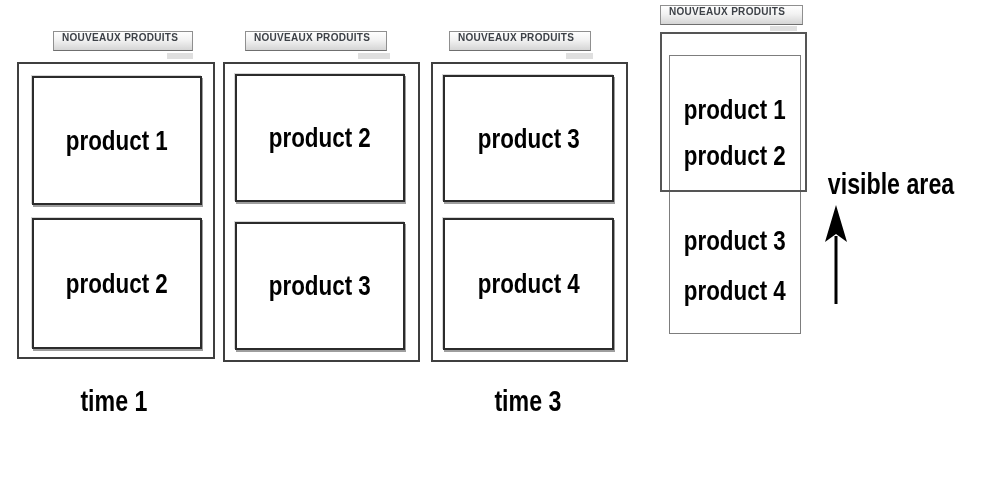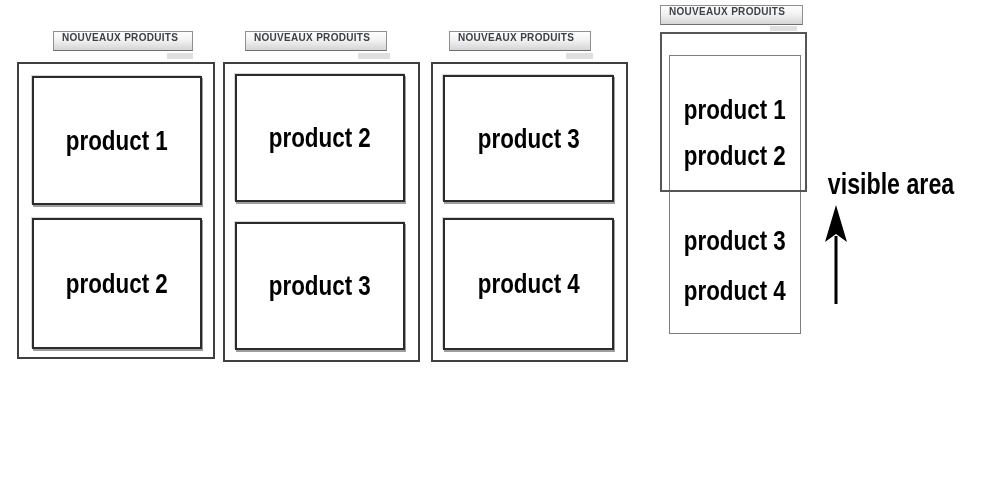--- a/index.html
+++ b/index.html
@@ -83,20 +83,23 @@
   </div>
   <div class="tab-shadow" style="left:167px;top:53px;width:26px;height:6px;"></div>
   <div class="panel-box" style="left:17px;top:62px;width:198px;height:297px;">
     <div class="tile" style="left:13px;top:12px;width:170px;height:129px;">
       <span class="cond tile-label">product 1</span>
     </div>
     <div class="tile" style="left:13px;top:154px;width:170px;height:131px;">
       <span class="cond tile-label">product 2</span>
     </div>
   </div>
+  <div class="time-label" style="left:54px;top:385px;width:120px;">
+    <span class="cond" style="display:inline-block;">time 1</span>
+  </div>
 
   <div class="tab" style="left:245px;top:31px;width:142px;">
     <span class="tab-label">NOUVEAUX PRODUITS</span>
   </div>
   <div class="tab-shadow" style="left:358px;top:53px;width:32px;height:6px;"></div>
   <div class="panel-box" style="left:223px;top:62px;width:197px;height:300px;">
     <div class="tile" style="left:10px;top:10px;width:170px;height:128px;">
       <span class="cond tile-label">product 2</span>
     </div>
     <div class="tile" style="left:10px;top:158px;width:170px;height:128px;">
@@ -108,20 +111,23 @@
     <span class="tab-label">NOUVEAUX PRODUITS</span>
   </div>
   <div class="tab-shadow" style="left:566px;top:53px;width:27px;height:6px;"></div>
   <div class="panel-box" style="left:431px;top:62px;width:197px;height:300px;">
     <div class="tile" style="left:10px;top:11px;width:171px;height:127px;">
       <span class="cond tile-label">product 3</span>
     </div>
     <div class="tile" style="left:10px;top:154px;width:171px;height:132px;">
       <span class="cond tile-label">product 4</span>
     </div>
+  </div>
+  <div class="time-label" style="left:468px;top:385px;width:120px;">
+    <span class="cond" style="display:inline-block;">time 3</span>
   </div>
 
   <div class="tab" style="left:660px;top:5px;width:143px;">
     <span class="tab-label">NOUVEAUX PRODUITS</span>
   </div>
   <div class="tab-shadow" style="left:770px;top:26px;width:27px;height:5px;"></div>
 
   <div class="list-box" style="left:669px;top:55px;width:132px;height:279px;"></div>
   <div class="list-item" style="left:669px;top:95px;width:132px;">
     <span class="cond" style="display:inline-block;">product 1</span>

